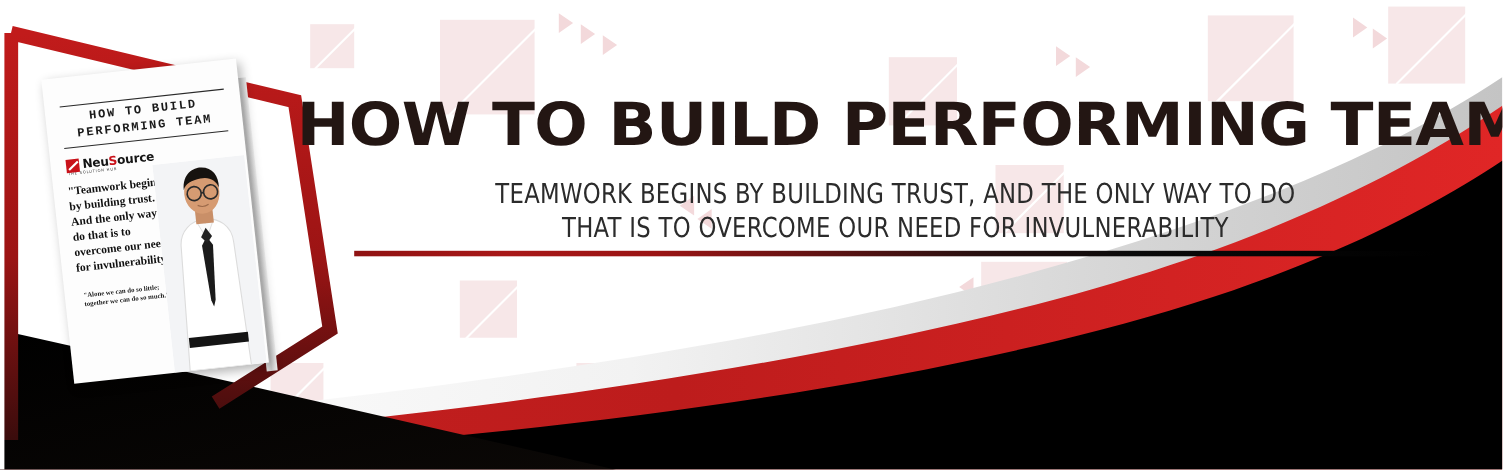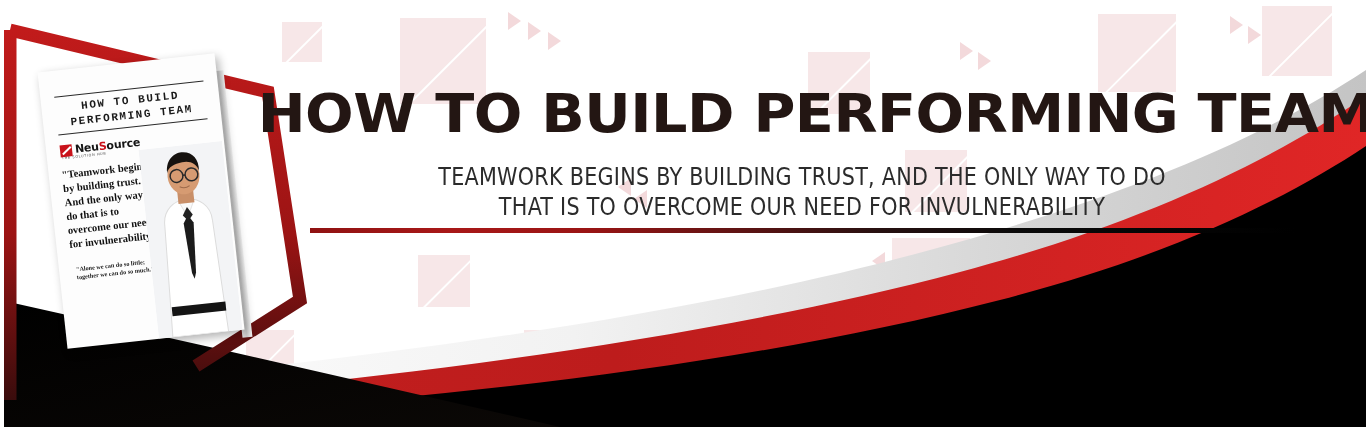--- a/index.html
+++ b/index.html
@@ -172,21 +172,21 @@
     right: 2px;
     bottom: 0;
     width: 84px;
     height: 190px;
     z-index: 6;
   }
 
   
   .headline-zone {
     position: absolute;
-    left: 288px;
+    left: 300px;
     top: 0;
     width: 1066px;
     height: 260px;
     z-index: 6;
   }
   .main-title {
     position: absolute;
     left: 0;
     top: 86px;
     width: 1010px;

